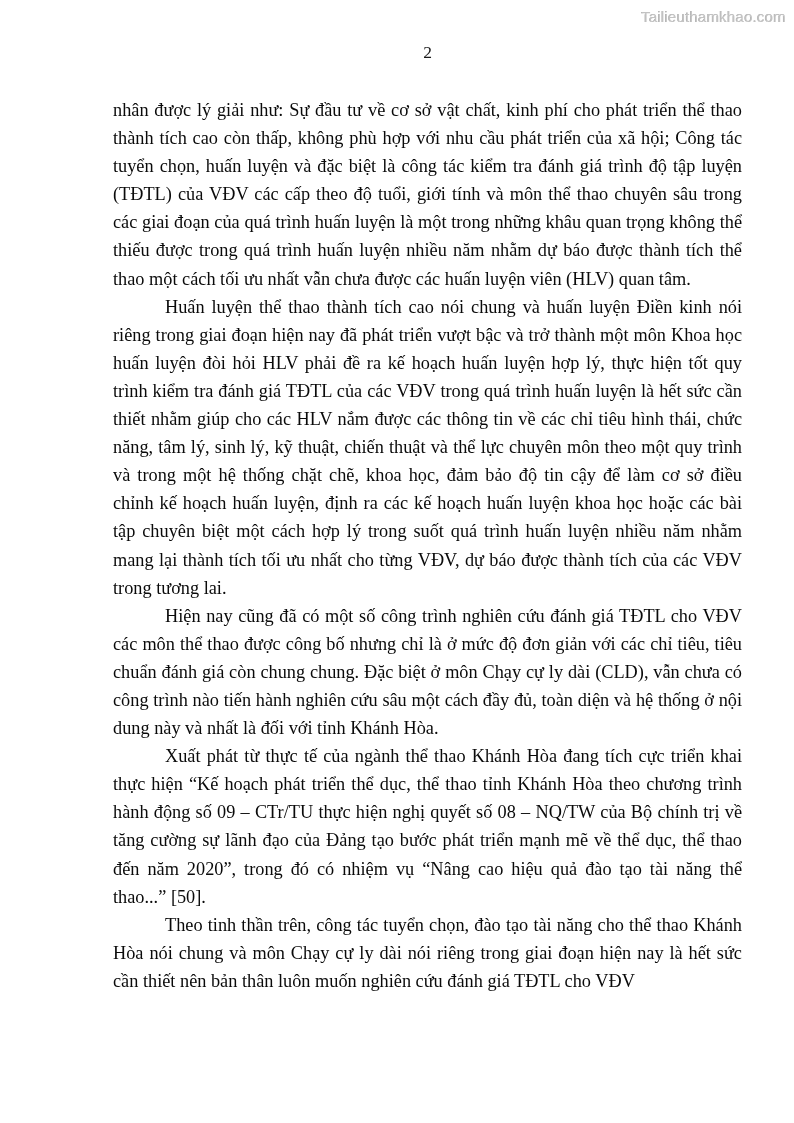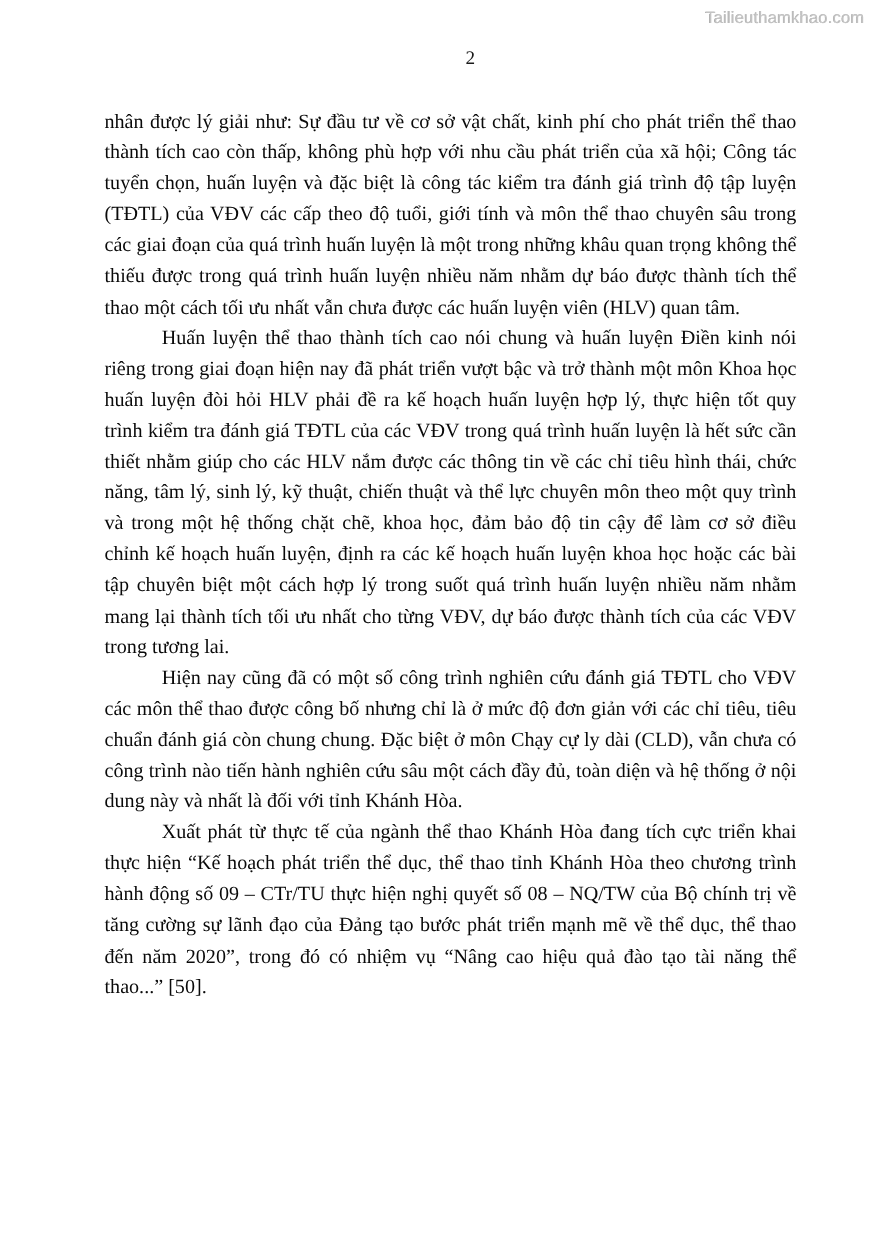--- a/index.html
+++ b/index.html
@@ -31,21 +31,21 @@
     top: 42px;
     left: 113px;
     width: 629px;
     text-align: center;
     font-size: 17.5px;
     color: #1a1a1a;
   }
   .content {
     position: absolute;
     top: 96px;
-    left: 95px;
+    left: 113px;
     width: 629px;
     font-size: 18.3px;
     line-height: 28.1px;
     text-align: justify;
   }
   .para {
     margin: 0;
     padding: 0;
     text-indent: 52px;
   }
@@ -67,15 +67,16 @@
   <div class="content">
 
     <p class="para no-indent"><span>nhân được lý giải như: Sự đầu tư về cơ sở vật chất, kinh phí cho phát triển thể thao thành tích cao còn thấp, không phù hợp với nhu cầu phát triển của xã hội; Công tác tuyển chọn, huấn luyện và đặc biệt là công tác kiểm tra đánh giá trình độ tập luyện (TĐTL) của VĐV các cấp theo độ tuổi, giới tính và môn thể thao chuyên sâu trong các giai đoạn của quá trình huấn luyện là một trong những khâu quan trọng không thể thiếu được trong quá trình huấn luyện nhiều năm nhằm dự báo được thành tích thể thao một cách tối ưu nhất vẫn chưa được các huấn luyện viên (HLV) quan tâm.</span></p>
 
     <p class="para"><span>Huấn luyện thể thao thành tích cao nói chung và huấn luyện Điền kinh nói riêng trong giai đoạn hiện nay đã phát triển vượt bậc và trở thành một môn Khoa học huấn luyện đòi hỏi HLV phải đề ra kế hoạch huấn luyện hợp lý, thực hiện tốt quy trình kiểm tra đánh giá TĐTL của các VĐV trong quá trình huấn luyện là hết sức cần thiết nhằm giúp cho các HLV nắm được các thông tin về các chỉ tiêu hình thái, chức năng, tâm lý, sinh lý, kỹ thuật, chiến thuật và thể lực chuyên môn theo một quy trình và trong một hệ thống chặt chẽ, khoa học, đảm bảo độ tin cậy để làm cơ sở điều chỉnh kế hoạch huấn luyện, định ra các kế hoạch huấn luyện khoa học hoặc các bài tập chuyên biệt một cách hợp lý trong suốt quá trình huấn luyện nhiều năm nhằm mang lại thành tích tối ưu nhất cho từng VĐV, dự báo được thành tích của các VĐV trong tương lai.</span></p>
 
     <p class="para"><span>Hiện nay cũng đã có một số công trình nghiên cứu đánh giá TĐTL cho VĐV các môn thể thao được công bố nhưng chỉ là ở mức độ đơn giản với các chỉ tiêu, tiêu chuẩn đánh giá còn chung chung. Đặc biệt ở môn Chạy cự ly dài (CLD), vẫn chưa có công trình nào tiến hành nghiên cứu sâu một cách đầy đủ, toàn diện và hệ thống ở nội dung này và nhất là đối với tỉnh Khánh Hòa.</span></p>
 
     <p class="para"><span>Xuất phát từ thực tế của ngành thể thao Khánh Hòa đang tích cực triển khai thực hiện </span><span class="italic">“Kế hoạch phát triển thể dục, thể thao tỉnh Khánh Hòa theo chương trình hành động số 09 – CTr/TU thực hiện nghị quyết số 08 – NQ/TW của Bộ chính trị về tăng cường sự lãnh đạo của Đảng tạo bước phát triển mạnh mẽ về thể dục, thể thao đến năm 2020”</span><span>, trong đó có nhiệm vụ </span><span class="italic">“Nâng cao hiệu quả đào tạo tài năng thể thao...”</span><span> [50].</span></p>
 
+    <p class="para"><span>Theo tinh thần trên, công tác tuyển chọn, đào tạo tài năng cho thể thao Khánh Hòa nói chung và môn Chạy cự ly dài nói riêng trong giai đoạn hiện nay là hết sức cần thiết nên bản thân luôn muốn nghiên cứu đánh giá TĐTL cho VĐV</span></p>
 
   </div>
 </div>
 
 </body></html>

